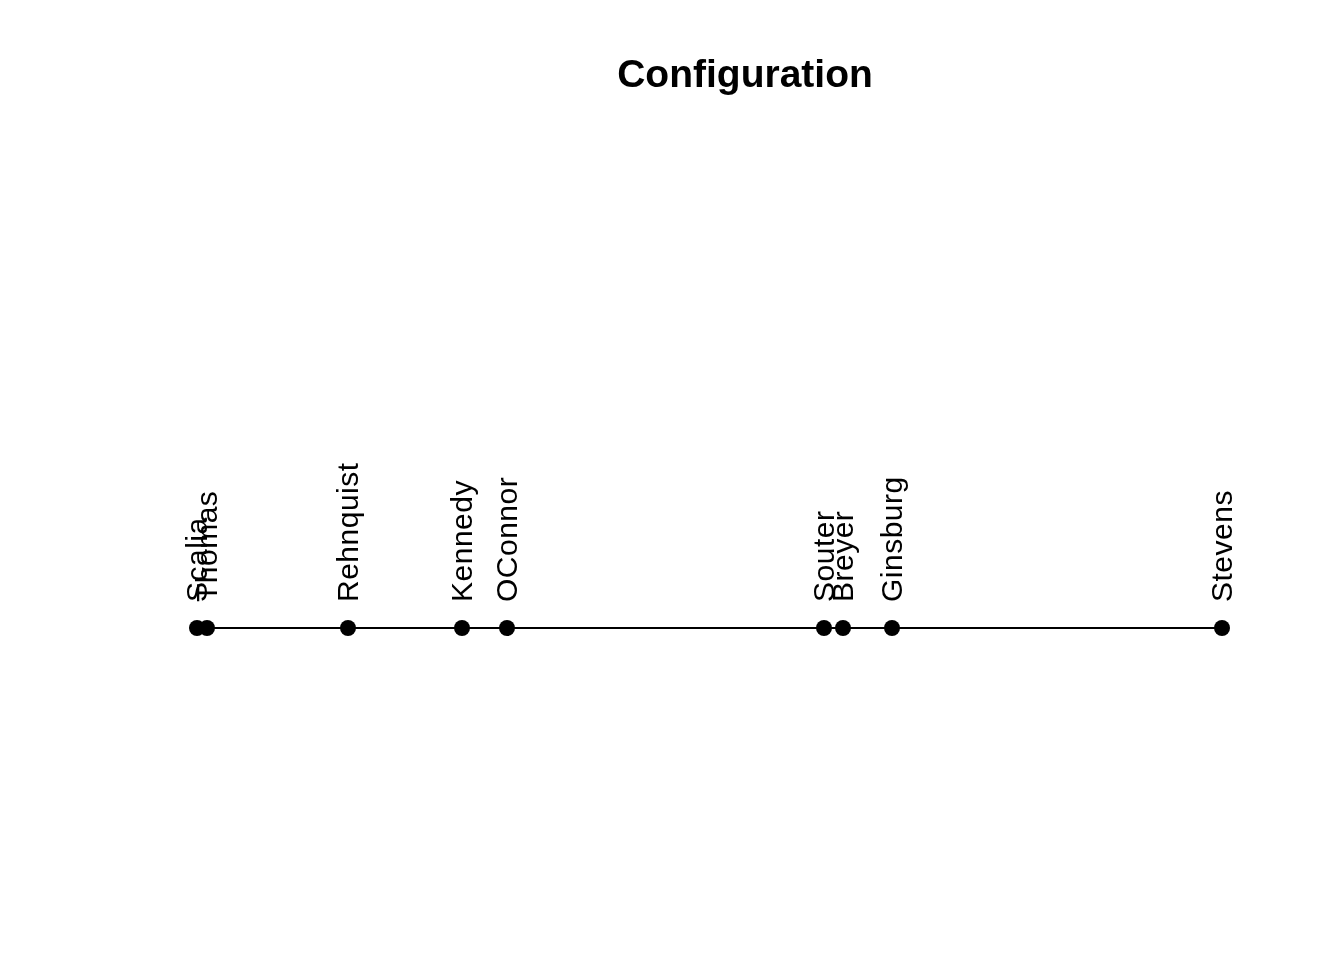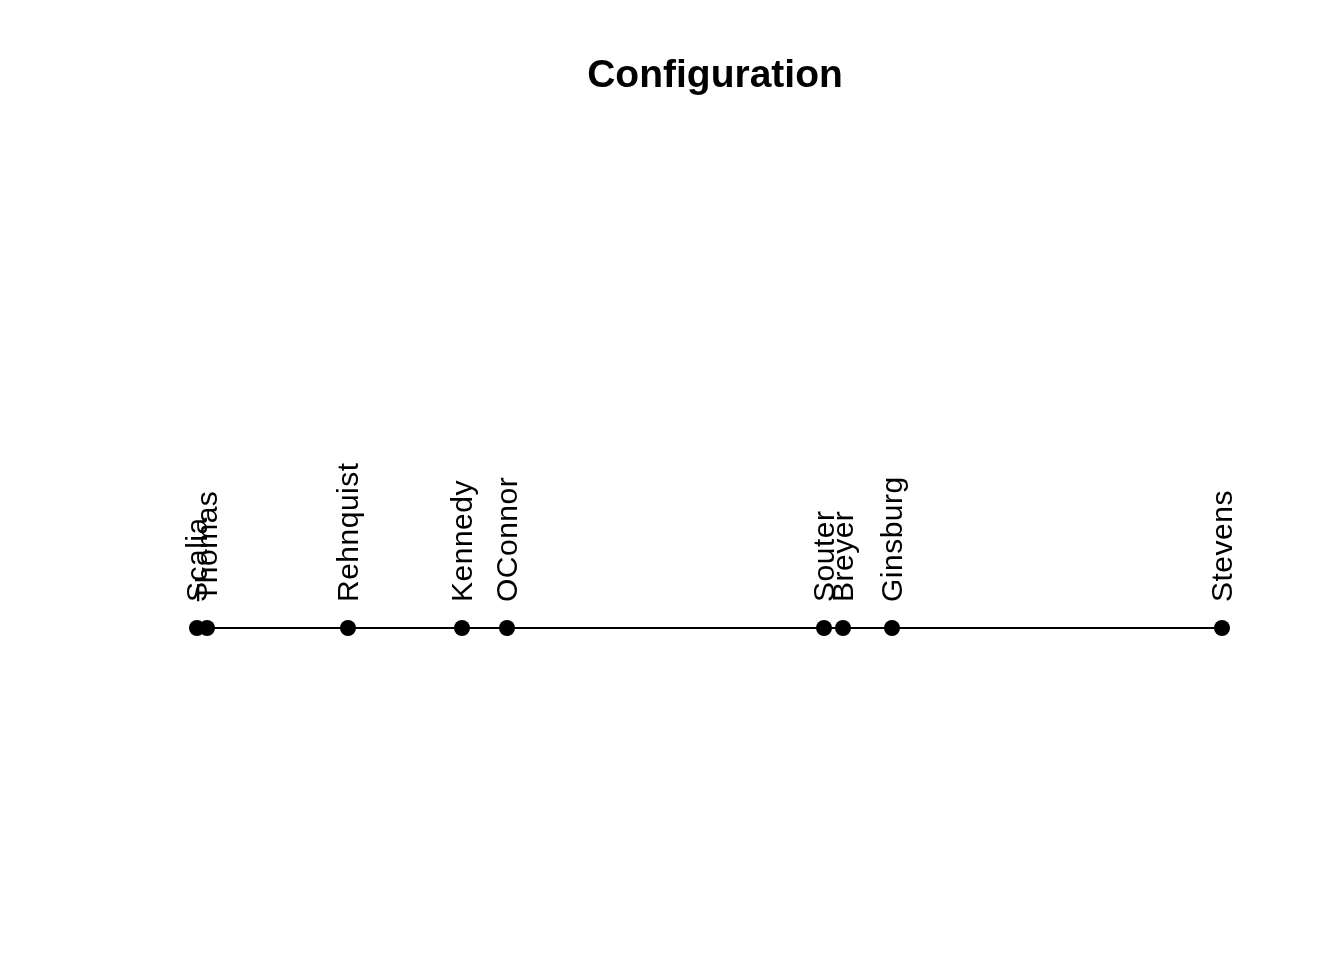--- a/index.html
+++ b/index.html
@@ -11,21 +11,21 @@
     position: relative;
     width: 1344px;
     height: 960px;
     background: #ffffff;
     overflow: hidden;
     font-family: "Liberation Sans", sans-serif;
   }
   .chart-title {
     position: absolute;
     top: 52px;
-    left: 715px;
+    left: 745px;
     transform: translateX(-50%);
     font-size: 39px;
     font-weight: bold;
     color: #000000;
     white-space: nowrap;
   }
   .axis-line {
     position: absolute;
     height: 2px;
     background: #000000;

